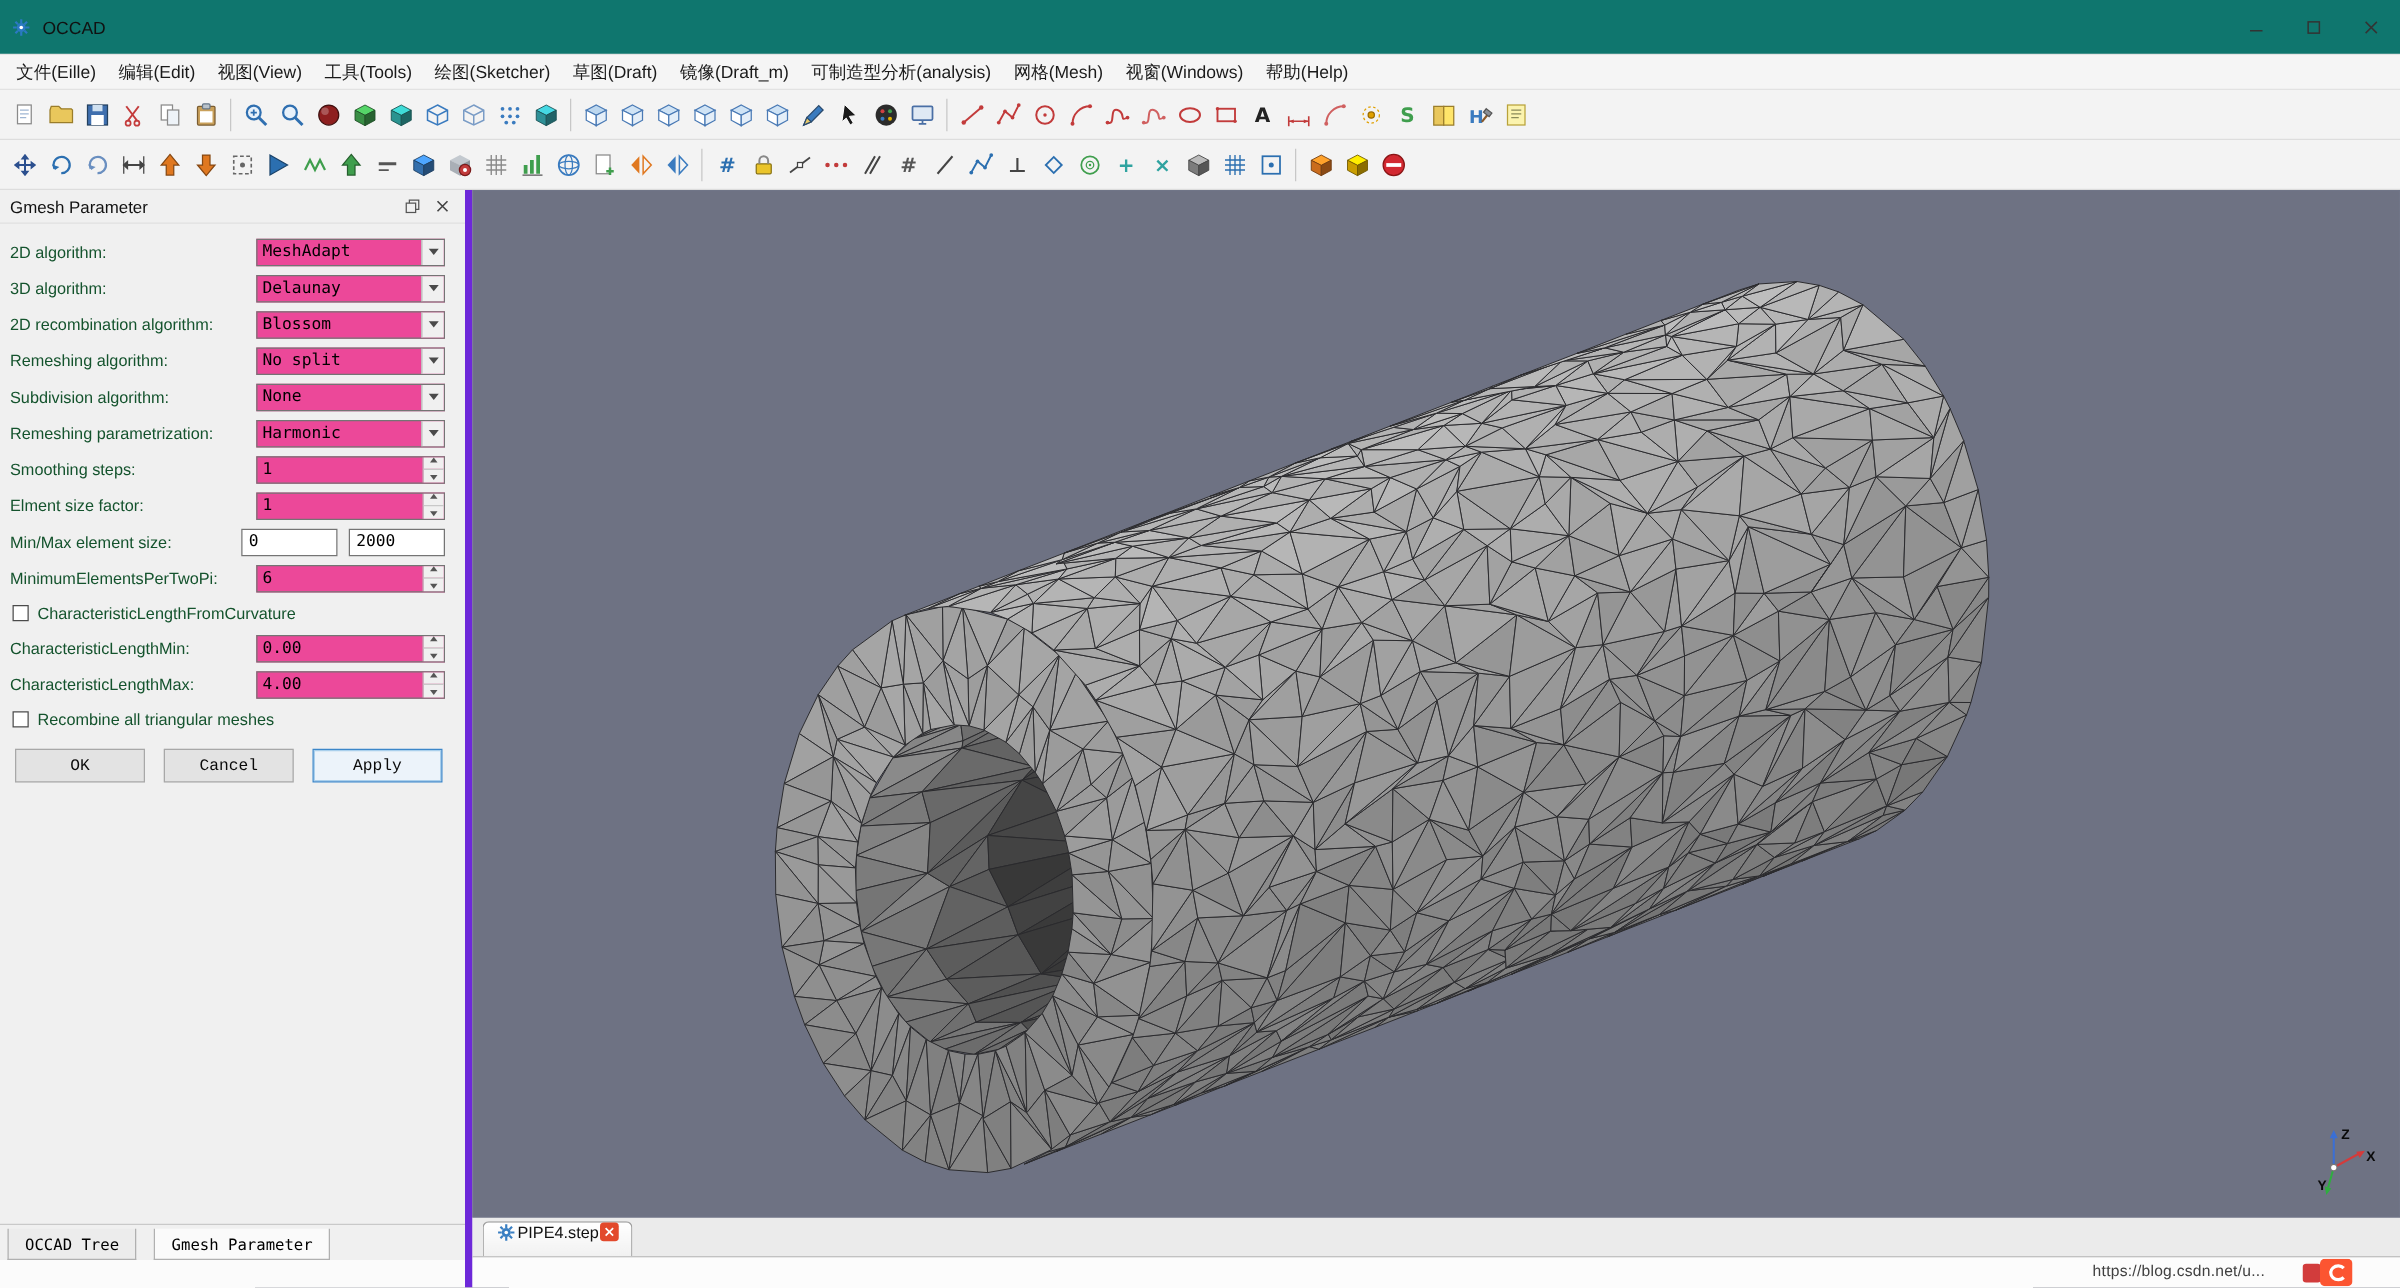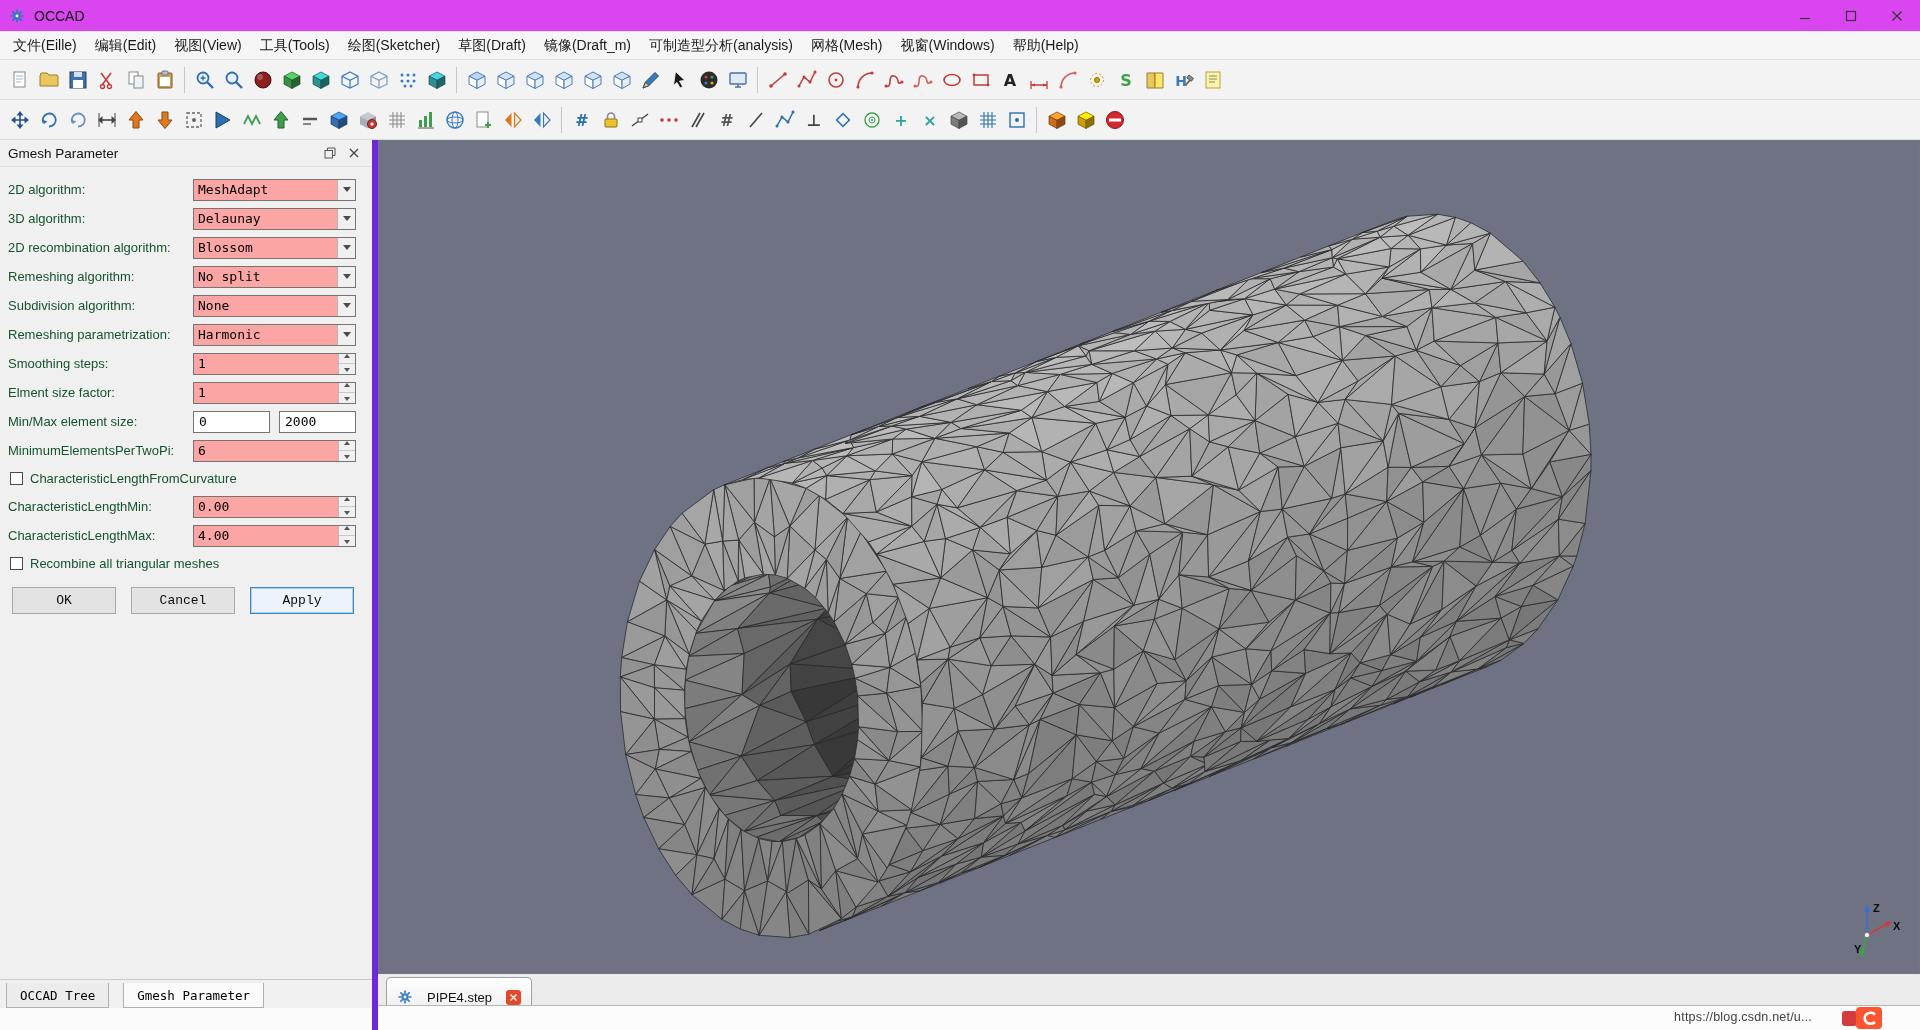--- a/index.html
+++ b/index.html
@@ -1,20 +1,20 @@
 <!DOCTYPE html>
 <html><head>
 <meta charset="utf-8">
 <style>
 *{box-sizing:border-box;margin:0;padding:0}
 html,body{width:1920px;height:1030px;overflow:hidden}
 body{font-family:"Liberation Sans",sans-serif;background:#f0f0f0}
 .app{width:1920px;height:1030px;display:flex;flex-direction:column;background:#f0f0f0}
 
-.titlebar{height:32px;background:#d946ef;display:flex;align-items:center;border-bottom:1px solid #e4e4e4}
+.titlebar{height:44px;background:#0f766e;display:flex;align-items:center;border-bottom:1px solid #e4e4e4}
 .appicon{width:18px;height:18px;margin:0 7px 0 9px;display:flex;align-items:center}
 .wtitle{font-size:14px;color:#111}
 .wincontrols{margin-left:auto;display:flex;height:100%}
 .wbtn{width:46px;display:flex;align-items:center;justify-content:center}
 
 .menubar{height:28px;background:#f5f5f5;display:flex;align-items:center;padding-left:4px;border-bottom:1px solid #e2e2e2;font-size:14px;color:#1a1a1a}
 .mitem{padding:3px 9px;white-space:nowrap}
 
 .toolbar{height:40px;background:#f3f3f3;display:flex;align-items:center;padding-left:5px;border-bottom:1px solid #dddddd}
 .tbtn{width:29px;height:30px;display:flex;align-items:center;justify-content:center;border-radius:2px}
@@ -24,21 +24,21 @@
 .main{flex:1;display:flex;min-height:0}
 .sidepanel{width:378px;background:#f0f0f0;border-right:6px solid #6d28d9;display:flex;flex-direction:column}
 .pheader{height:27px;display:flex;align-items:center;padding:0 8px;font-size:13.5px;color:#111;border-bottom:1px solid #e0e0e0}
 .phsp{margin-left:auto}
 .phbtn{width:20px;height:20px;display:flex;align-items:center;justify-content:center;margin-left:4px}
 .pbody{padding-top:8px}
 .prow{display:flex;align-items:center;height:29px;padding:0 16px 0 8px}
 .prow.chk{height:27px;padding-left:10px}
 .plbl{font-family:Liberation Sans, sans-serif;font-size:13px;color:#14532d;min-width:181px;white-space:pre}
 .prow.chk .plbl{min-width:0}
-.combo,.spin{flex:1;display:flex;align-items:stretch;height:22px;border:1px solid #747474;background:#fca5a5;margin-left:4px;min-width:0}
+.combo,.spin{flex:1;display:flex;align-items:stretch;height:22px;border:1px solid #747474;background:#ec4899;margin-left:16px;min-width:0}
 .cval,.sval{flex:1;font-family:"DejaVu Sans Mono",monospace;font-size:13px;padding:2px 4px;white-space:nowrap;overflow:hidden}
 .carr{width:18px;border-left:1px solid #b8b8b8;background:#f0f0f0;display:flex;align-items:center;justify-content:center}
 .carr i{width:0;height:0;border:4px solid transparent;border-top:5px solid #4a4a4a;margin-top:4px}
 .sarrs{width:17px;display:flex;flex-direction:column;border-left:1px solid #b8b8b8}
 .sarr{flex:1;background:#f0f0f0;position:relative}
 .sarr+.sarr{border-top:1px solid #c8c8c8}
 .sarr::after{content:"";position:absolute;left:50%;top:50%;transform:translate(-50%,-50%);border:3.5px solid transparent}
 .sarr.up::after{border-bottom:4.5px solid #555;border-top:none;margin-top:-2px}
 .sarr.dn::after{border-top:4.5px solid #555;border-bottom:none;margin-top:1px}
 .tinput{flex:1;display:flex;align-items:center;height:22px;border:1px solid #747474;background:#fff;font-family:"DejaVu Sans Mono",monospace;font-size:13px;padding:2px 5px;margin-left:4px;min-width:0}
@@ -51,21 +51,21 @@
 .docktabs{height:29px;display:flex;align-items:flex-end;padding-left:6px;border-top:1px solid #c9c9c9;background:#f0f0f0}
 .dtab{height:25px;padding:0 13px;display:flex;align-items:center;font-family:"DejaVu Sans Mono",monospace;font-size:12.5px;border:1px solid #b0b0b0;border-top:none;background:#ececec;margin-right:14px;white-space:nowrap}
 .dtab.active{background:#fafafa}
 .pfoot{height:22px;background:#fbfbfb}
 
 .viewarea{flex:1;display:flex;flex-direction:column;min-width:0}
 .viewport{flex:1;position:relative;background:#6e7283;border:1px solid #707587;overflow:hidden}
 #meshsvg{position:absolute;left:0;top:0;width:100%;height:100%}
 .axes{position:absolute;right:16px;bottom:10px}
 .filetabbar{height:32px;background:#ebebeb;border-bottom:1px solid #b5b5b5;display:flex;align-items:flex-end;padding-left:8px}
-.filetab{height:28px;display:flex;align-items:flex-end;gap:14px;padding:0 10px;background:linear-gradient(#ffffff,#f1f1f1);border:1px solid #9f9f9f;border-bottom:none;border-radius:5px 5px 0 0;font-size:13px;color:#111}
+.filetab{height:28px;display:flex;align-items:flex-start;gap:1px;padding:0 10px;background:linear-gradient(#ffffff,#f1f1f1);border:1px solid #9f9f9f;border-bottom:none;border-radius:5px 5px 0 0;font-size:13px;color:#111}
 .ftgear{width:16px;height:16px;display:flex}
 .ftclose{width:15px;height:15px;background:#e2492c;border-radius:3px;display:flex;align-items:center;justify-content:center}
 .bottomstrip{height:24px;background:#fcfcfc;position:relative}
 .watermark{position:absolute;right:108px;top:4px;font-size:12.5px;color:#404040;letter-spacing:.2px}
 .csdn{position:absolute;right:38px;top:1px;display:flex}
 </style>
 </head>
 <body>
 
 <div class="app">

